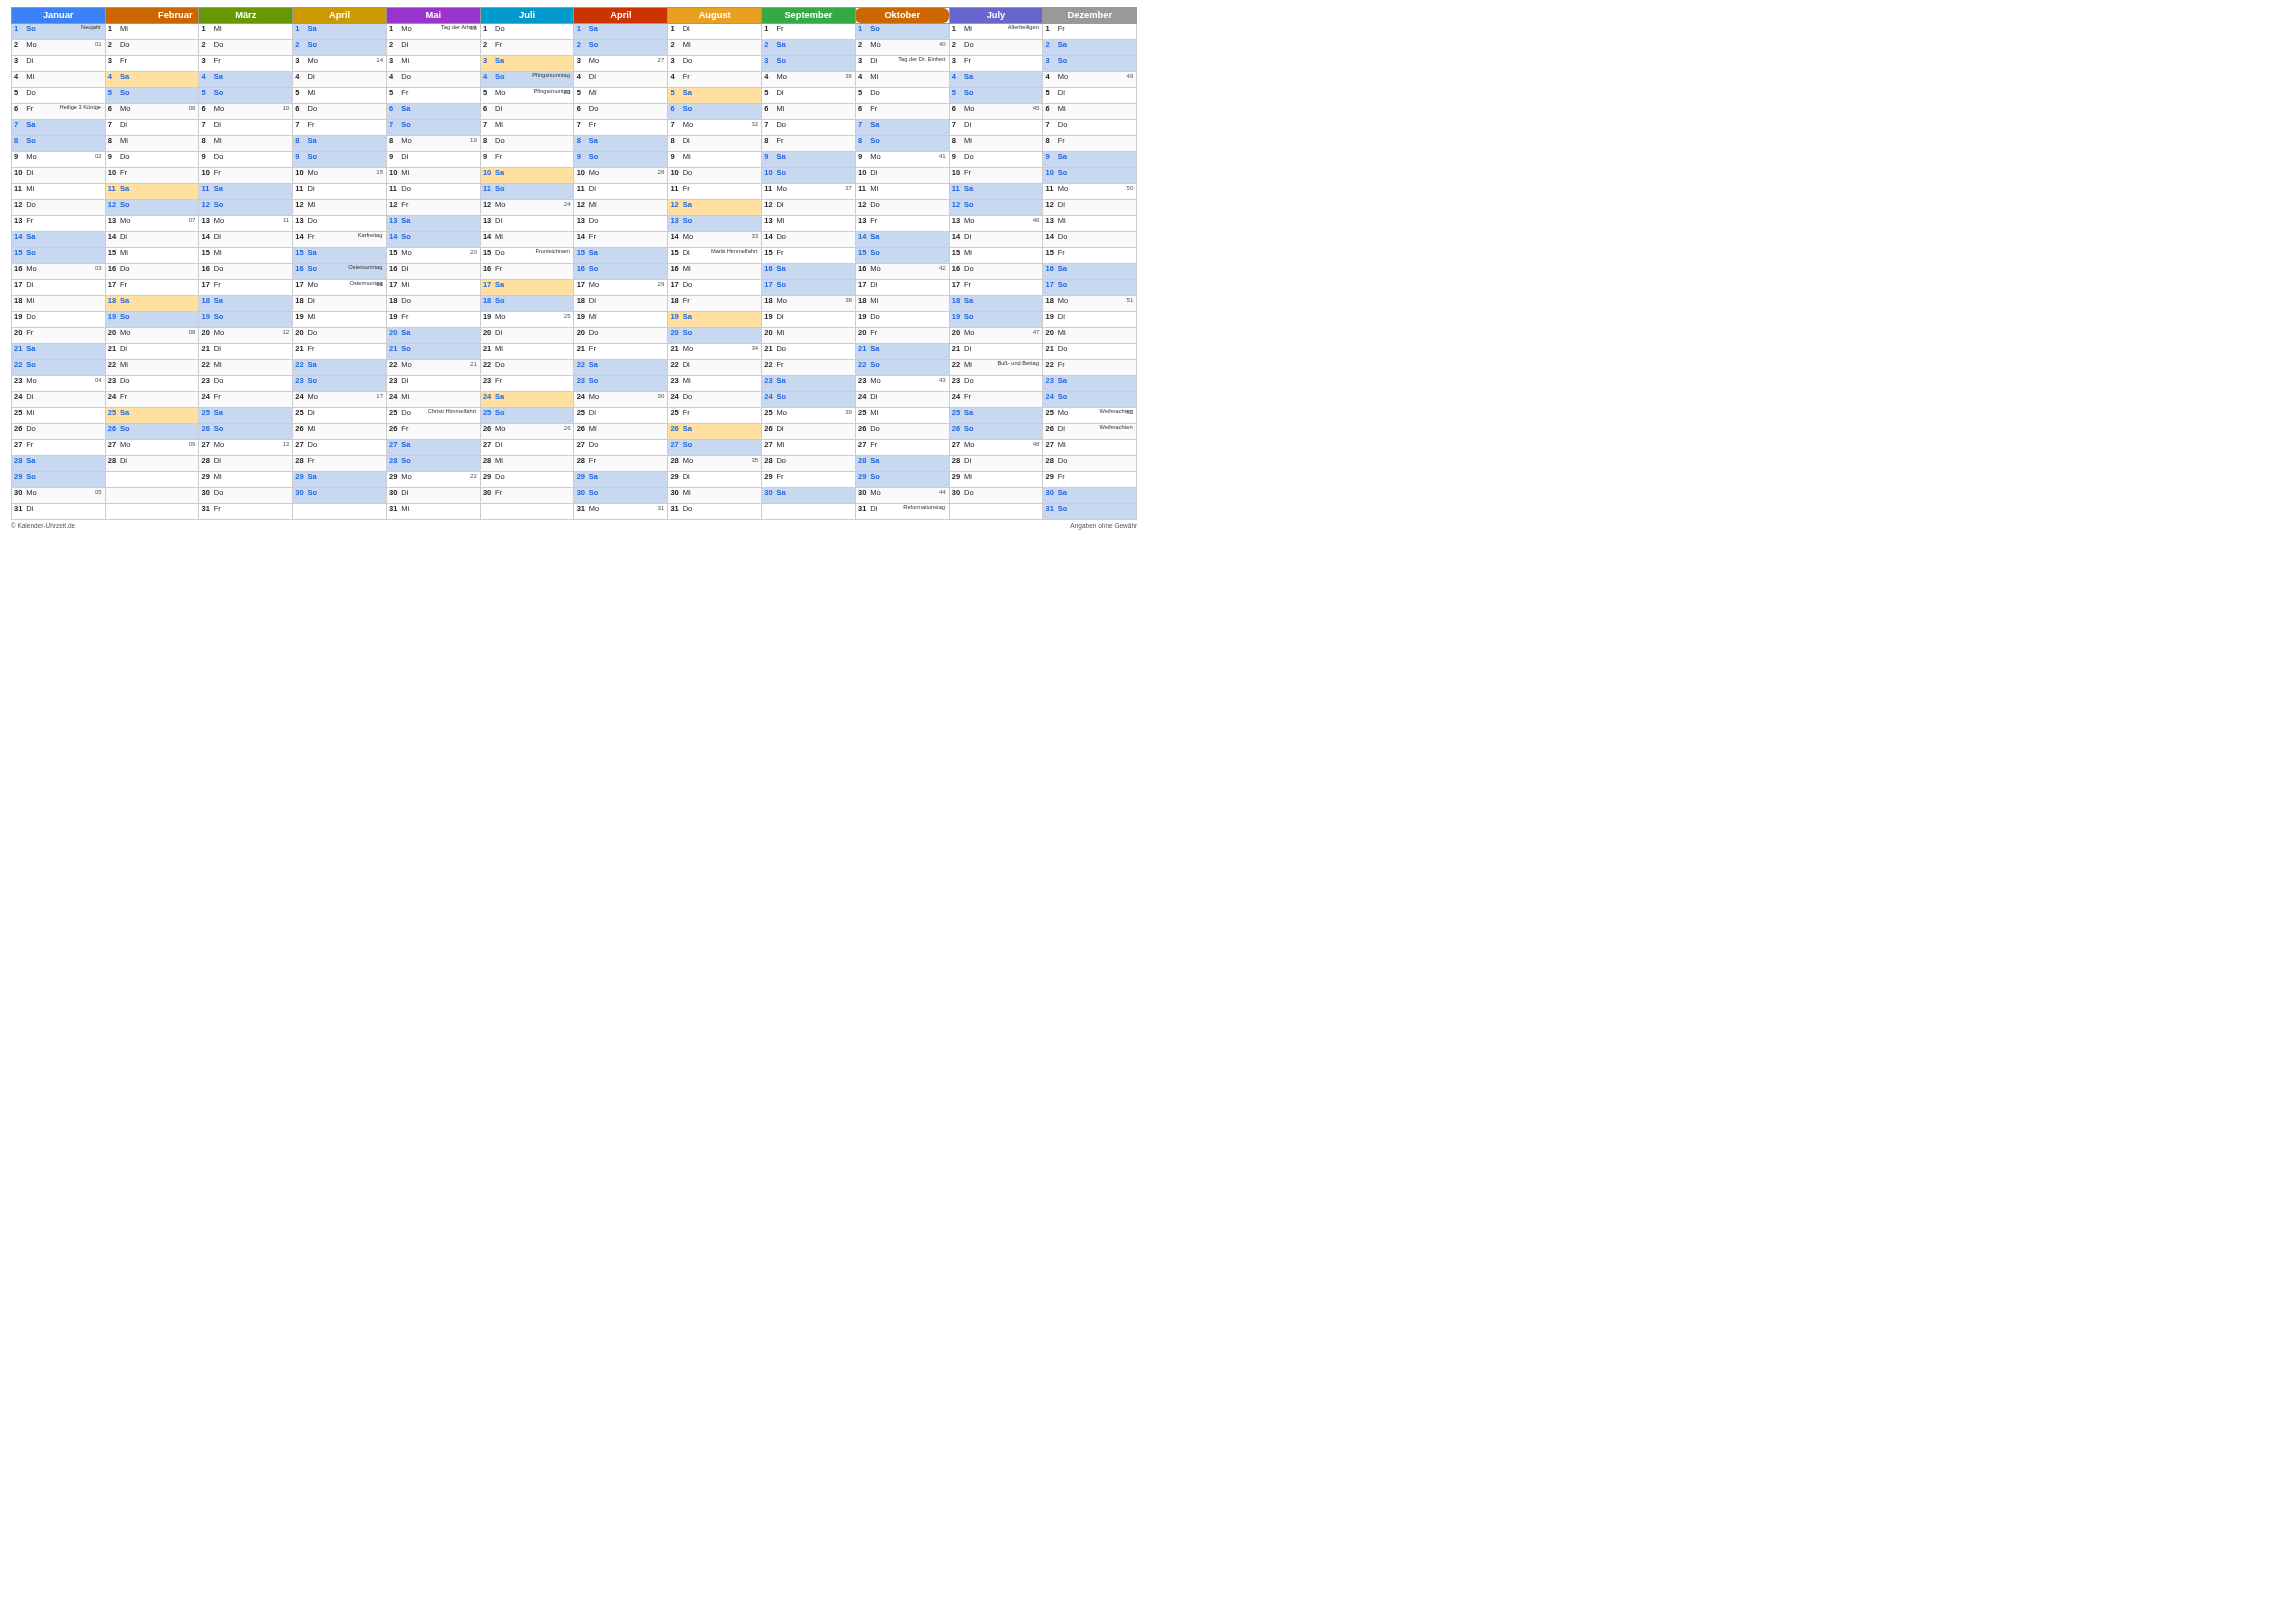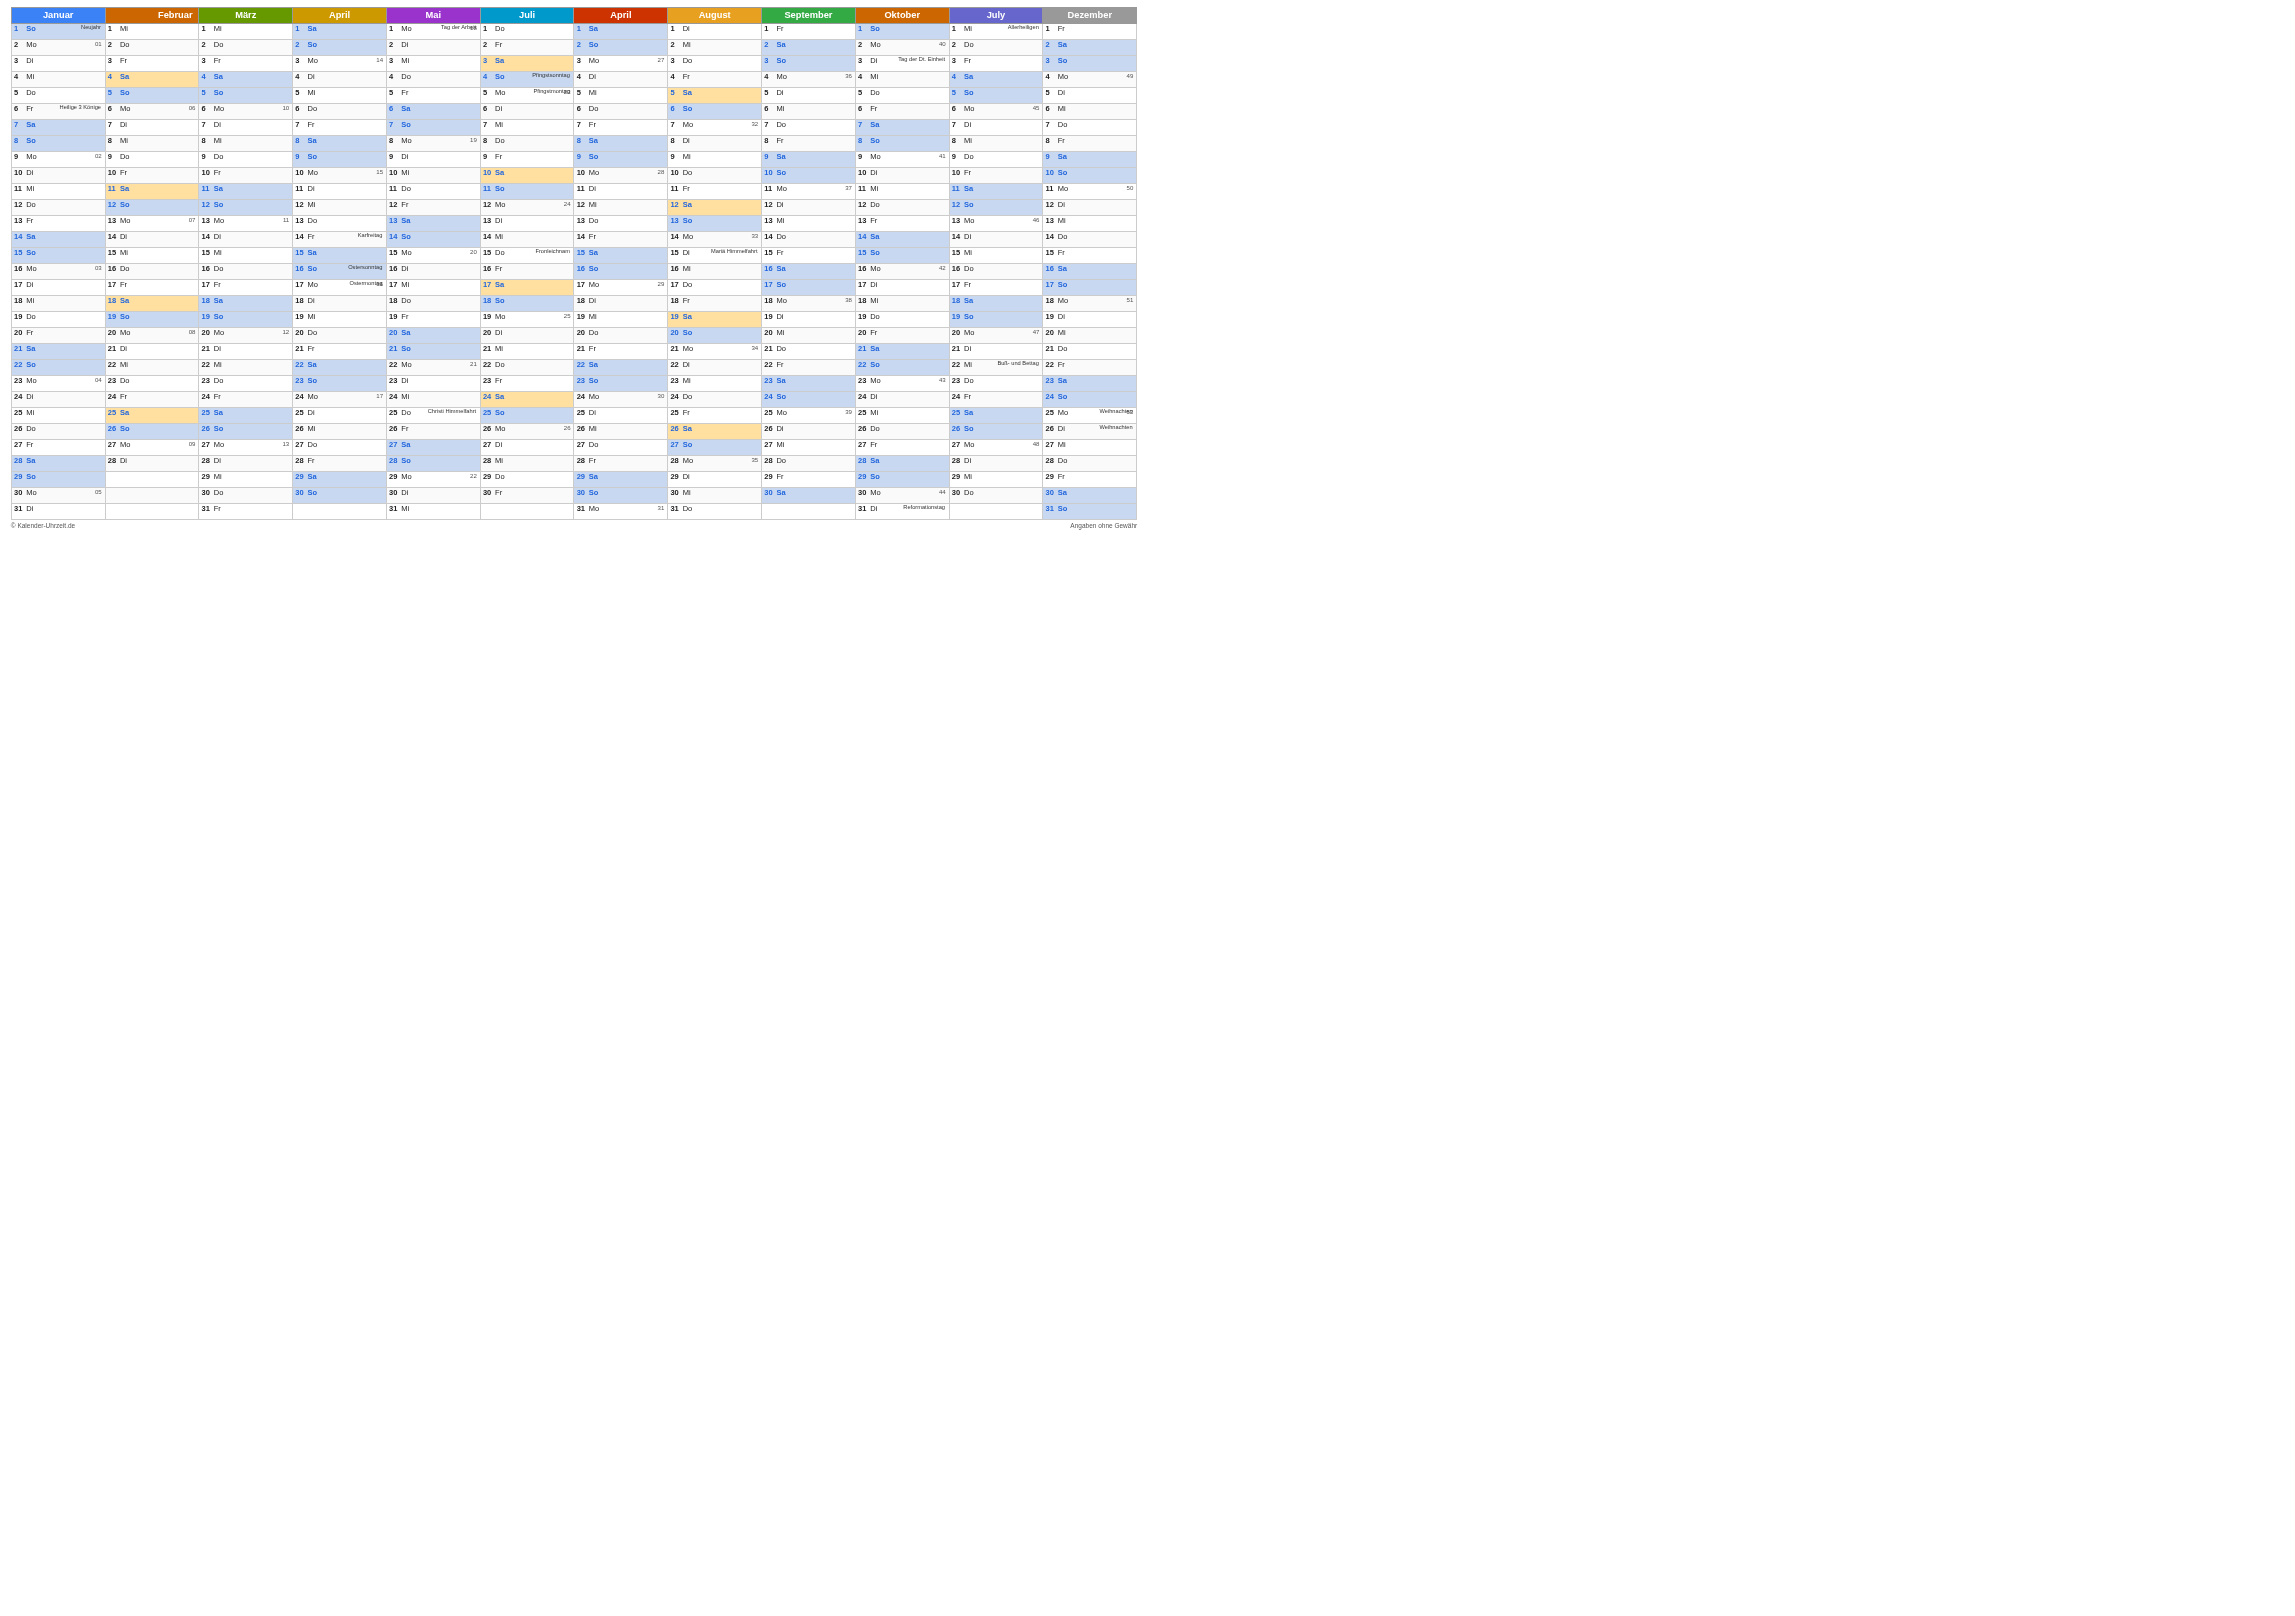--- a/index.html
+++ b/index.html
@@ -99,21 +99,21 @@
     }
     .month-jan { background: #3b82f6; }
     .month-feb { background: #cc6600; padding-left: 48px; }
     .month-mar { background: #669900; }
     .month-apr { background: #cc9900; }
     .month-mai { background: #9933cc; }
     .month-jun { background: #0099cc; }
     .month-jul { background: #cc3300; }
     .month-aug { background: #e8a020; }
     .month-sep { background: #33aa44; }
-    .month-okt { background: #cc6600; }
+    .month-okt { background: #cc6600; border-radius: 6px; }
     .month-nov { background: #6666cc; }
     .month-dez { background: #999999; }
 
     
     .day-cell {
       border: 0.7px solid #ccc;
       padding: 0.7px 2.2px;
       height: 16px;
       vertical-align: middle;
       position: relative;

